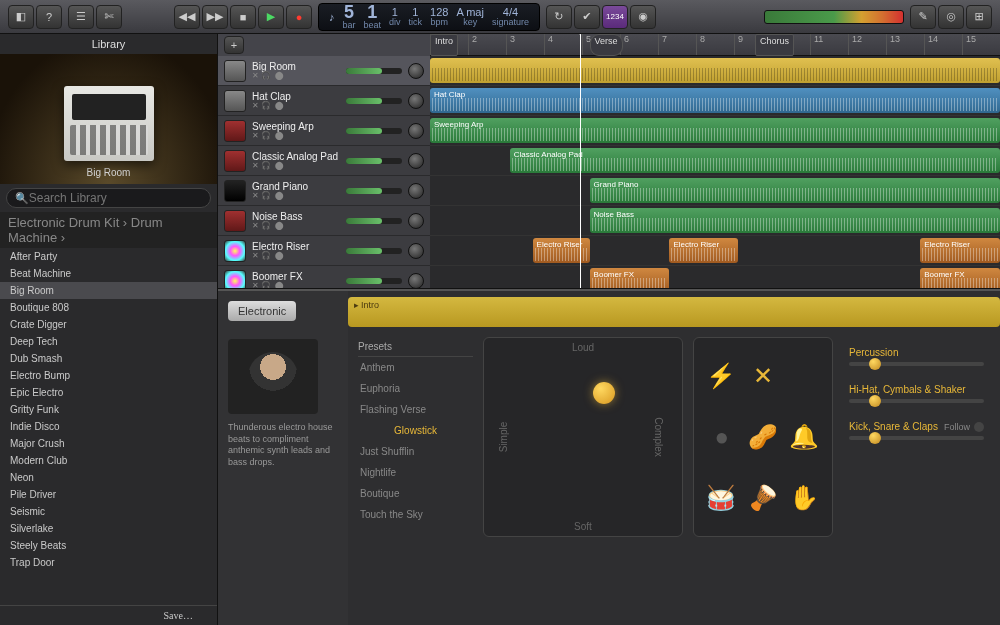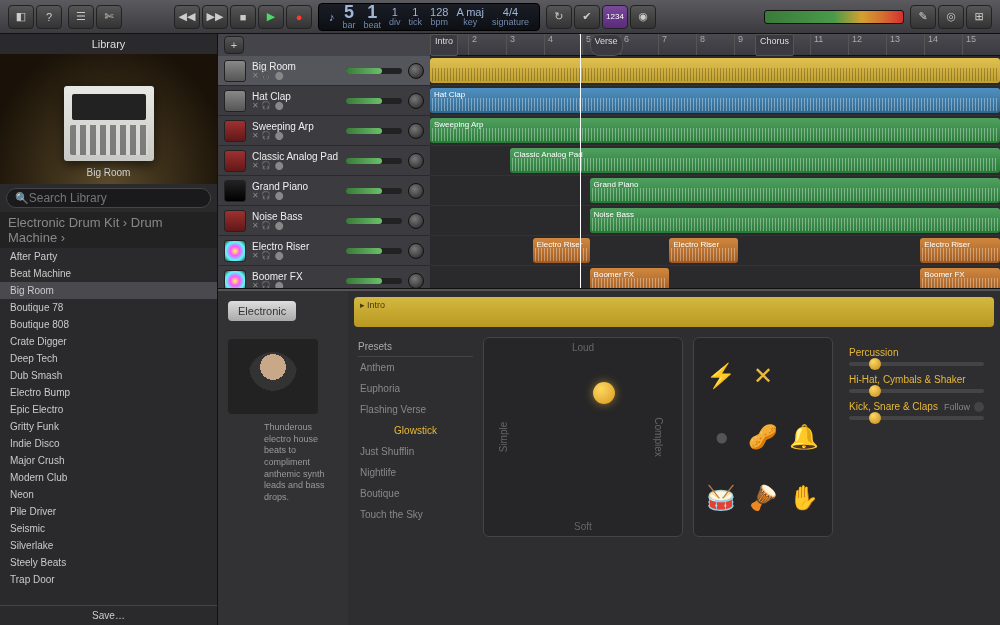--- a/index.html
+++ b/index.html
@@ -29,21 +29,21 @@
 #lib-device { width: 90px; height: 75px; background: linear-gradient(#e8e8e4,#c8c8c4); border-radius: 3px; box-shadow: 0 4px 12px rgba(0,0,0,.6); position: relative; }
 #lib-device::before { content:""; position:absolute; top:8px; left:8px; right:8px; height:26px; background:#222; border-radius:2px; }
 #lib-device::after { content:""; position:absolute; bottom:6px; left:6px; right:6px; height:30px; background:repeating-linear-gradient(90deg,#444 0 6px,#ddd 6px 10px); opacity:.6; border-radius:2px; }
 #lib-name { color: #ddd; margin-top: 6px; font-size: 10px; }
 #lib-search { display: flex; align-items: center; background: #1a1a1c; border: 1px solid #444; border-radius: 10px; margin: 4px 6px; padding: 2px 8px; }
 #lib-search input { background: none; border: none; color: #aaa; outline: none; font-size: 12px; flex: 1; }
 #lib-crumb { font-size: 13px; color: #888; padding: 3px 8px; background: #222; }
 #lib-list { flex: 1; overflow-y: auto; }
 .lib-item { padding: 3px 10px; color: #cacaca; cursor: pointer; font-size: 10px; }
 .lib-item.sel { background: #4a4a4e; }
-#lib-save { text-align: center; padding: 4px 24px; border-top: 1px solid #444; color: #ccc; font-size: 10px; }
+#lib-save { text-align: right; padding: 4px 24px; border-top: 1px solid #444; color: #ccc; font-size: 10px; font-family: Liberation Serif, serif; }
 
 
 #center { flex: 1; display: flex; flex-direction: column; background: #353537; }
 
 
 #track-area { display: flex; height: 255px; border-bottom: 1px solid #111; }
 #track-headers { width: 212px; background: #3c3c40; overflow-y: hidden; }
 .th-row { height: 30px; display: flex; align-items: center; border-bottom: 1px solid #2a2a2c; padding: 0 6px; gap: 6px; }
 .th-add { height: 22px; background: #44444a; display:flex; align-items:center; padding:0 6px;}
 .th-icon { width: 22px; height: 22px; background: linear-gradient(#888,#555); border-radius: 3px; border:1px solid #222; flex-shrink:0; }
@@ -72,38 +72,38 @@
 .marker { position:absolute; top:0; height:22px; background:#3a3a40; border:1px solid #555; font-size:9px; color:#ddd; padding:1px 4px; border-radius:2px; }
 #playhead { position:absolute; top:0; bottom:0; width:1px; background:#fff; left:150px; z-index:5;}
 #playhead::before { content:""; position:absolute; top:-6px; left:-5px; border:5px solid transparent; border-top:7px solid #ddd; }
 
 
 #editor { flex: 1; display: flex; background: #2e2e30; border-top: 2px solid #555; }
 #ed-left { width: 130px; padding: 10px; background:#323234; }
 #ed-genre { background: linear-gradient(#ddd,#aaa); color:#333; text-align:center; padding:4px 10px; border-radius:4px; font-size:11px; margin-bottom:10px; display:inline-block; }
 #ed-avatar { width: 90px; height: 75px; background:#222; border-radius:4px; margin:8px 0; display:flex; align-items:center; justify-content:center; overflow:hidden; }
 #ed-avatar-inner { width:50px; height:50px; background:radial-gradient(circle at 50% 30%,#c8a888 0 30%,#333 30% 55%,#222 55%); border-radius:50% 50% 10% 10%; }
-#ed-desc { font-size: 9px; color: #999; line-height: 1.3; margin-left: 36px; }
+#ed-desc { font-size: 9px; color: #999; line-height: 1.3; }
 #ed-mid { flex:1; display:flex; flex-direction:column; }
-#ed-region-strip { height:30px; background:linear-gradient(#d4b840,#b89820); margin:6px 6px 0; border-radius:4px; padding:3px 6px; font-size:9px; color:#4a3a10; position:relative; }
+#ed-region-strip { height:30px; background:linear-gradient(#d4b840,#b89820); margin:6px 0 0; border-radius:4px; padding:3px 6px; font-size:9px; color:#4a3a10; position:relative; }
 #ed-body { flex:1; display:flex; gap:10px; padding:10px; }
 #ed-presets { width: 115px; }
 #ed-presets-hdr { font-size:10px; color:#aaa; padding:4px 0; border-bottom:1px solid #444; }
 .preset { font-size:10px; color:#888; padding:5px 2px; cursor:pointer; }
 .preset.sel { color:#e8b838;text-align:center; }
 #ed-xy { width: 200px; height: 200px; background:#262628; border:1px solid #444; border-radius:6px; position:relative; }
 #ed-xy-lbl-t { position:absolute; top:4px; left:50%; transform:translateX(-50%); color:#666; font-size:10px;}
 #ed-xy-lbl-b { position:absolute; bottom:4px; left:50%; transform:translateX(-50%); color:#666; font-size:10px;}
 #ed-xy-lbl-l { position:absolute; left:4px; top:50%; transform:translateY(-50%) rotate(-90deg); color:#666; font-size:10px;}
 #ed-xy-lbl-r { position:absolute; right:4px; top:50%; transform:translateY(-50%) rotate(90deg); color:#666; font-size:10px;}
 #ed-xy-puck { position:absolute; width:22px; height:22px; background:radial-gradient(circle at 35% 30%,#ffd860,#d89820); border-radius:50%; left:55%; top:22%; box-shadow:0 0 10px rgba(255,200,60,.5); }
 #ed-kit { width: 140px; height:200px; background:#262628; border:1px solid #444; border-radius:6px; display:grid; grid-template-columns:repeat(3,1fr); grid-template-rows:repeat(3,1fr); gap:6px; padding:10px; }
 .kit-ic { display:flex; align-items:center; justify-content:center; color:#e8b838; font-size:24px; }
 .kit-ic.dim { color:#555; }
-#ed-sliders { flex:1; display:flex; flex-direction:column; gap:8px; padding:10px 6px; }
+#ed-sliders { flex:1; display:flex; flex-direction:column; gap:18px; padding:10px 6px; }
 .sl-row { display:flex; flex-direction:column; gap:4px; }
 .sl-lbl { font-size:10px; color:#e8b838; }
 .sl-track { height:4px; background:#444; border-radius:2px; position:relative; }
 .sl-thumb { position:absolute; width:12px; height:12px; background:radial-gradient(circle at 35% 30%,#ffd860,#c08820); border-radius:50%; top:-4px; }
 .sl-follow { font-size:9px; color:#888; display:flex; align-items:center; gap:4px; justify-content:flex-end;}
 .sl-follow-dot{width:10px;height:10px;border-radius:50%;background:#444;}
 
 .wave { position:absolute; inset:10px 2px 2px; background:repeating-linear-gradient(90deg, currentColor 0 1px, transparent 1px 3px); opacity:.35; }
 </style>
 </head>
@@ -182,21 +182,20 @@
     </div>
     <div id="lib-search">
       <span>🔍</span>
       <input placeholder="Search Library" style="">
     </div>
     <div id="lib-crumb">Electronic Drum Kit  ›  Drum Machine  ›</div>
     <div id="lib-list">
         <div class="lib-item">After Party</div>
         <div class="lib-item">Beat Machine</div>
         <div class="lib-item sel">Big Room</div>
-        <div class="lib-item">Boutique 78</div>
         <div class="lib-item">Boutique 808</div>
         <div class="lib-item">Crate Digger</div>
         <div class="lib-item">Deep Tech</div>
         <div class="lib-item">Dub Smash</div>
         <div class="lib-item">Electro Bump</div>
         <div class="lib-item">Epic Electro</div>
         <div class="lib-item">Gritty Funk</div>
         <div class="lib-item">Indie Disco</div>
         <div class="lib-item">Major Crush</div>
         <div class="lib-item">Modern Club</div>

